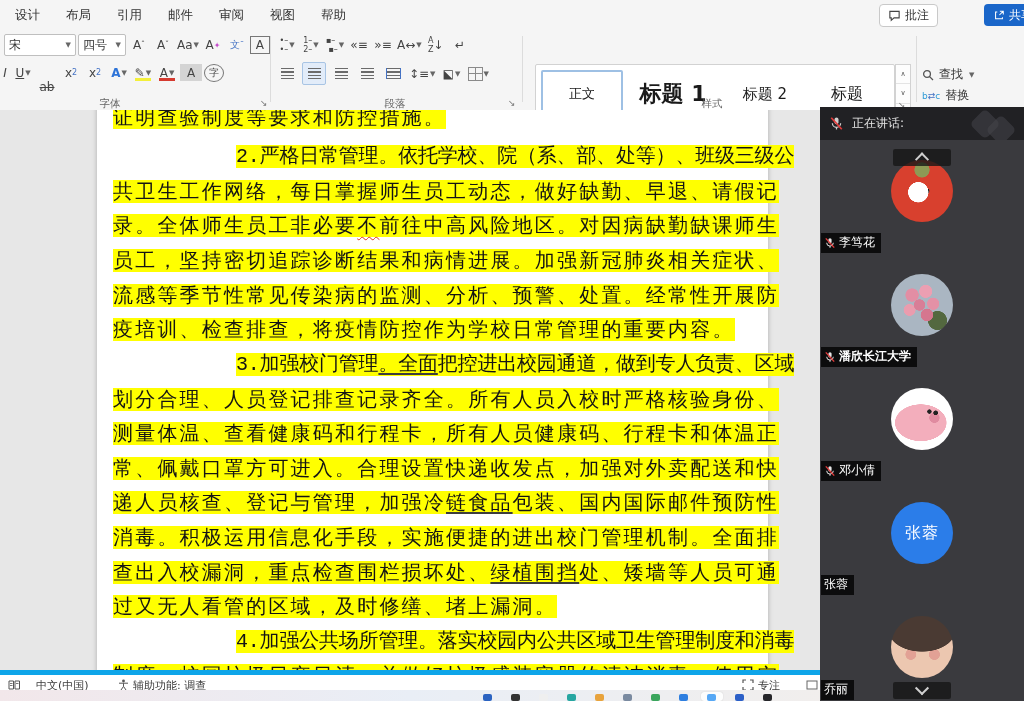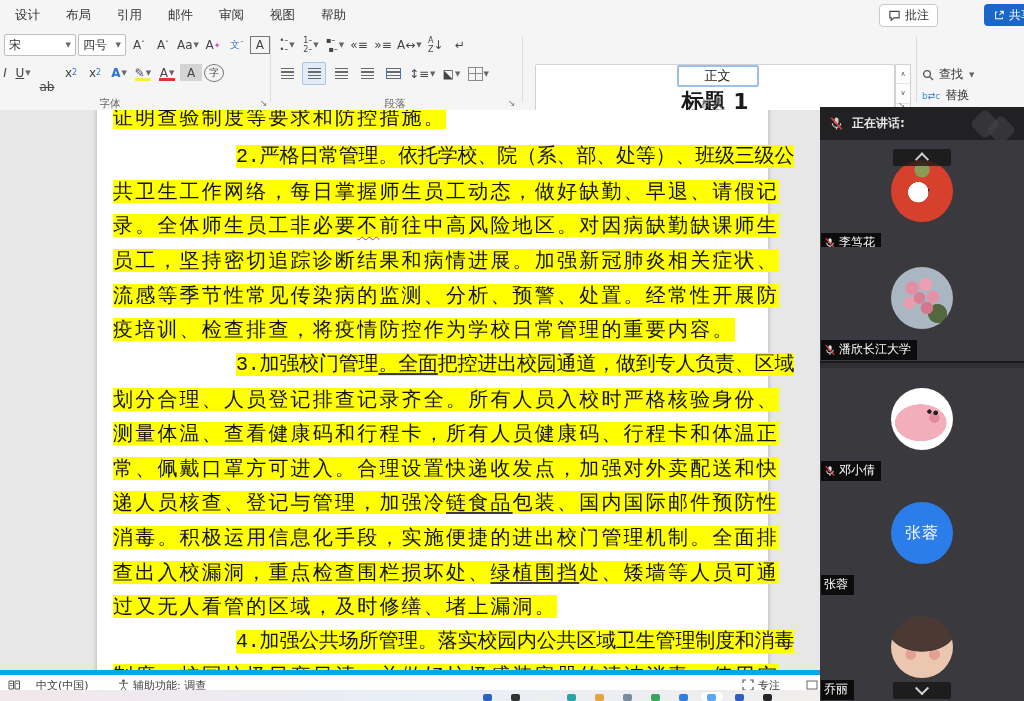--- a/index.html
+++ b/index.html
@@ -29,21 +29,21 @@
   .combo{background:#fff;border:1px solid #bfbfbf;border-radius:2px;height:20px;display:flex;
       align-items:center;font-size:12px;color:#333;padding:0 4px;justify-content:space-between;}
   .sel-box{background:#e2ecf9;border:1px solid #a8c4e4;border-radius:2px;}
   .bar-under{position:absolute;left:3px;right:3px;bottom:2px;height:3px;}
   .al{width:13px;height:11px;background:repeating-linear-gradient(#6b6b6b 0 1.3px,transparent 1.3px 3.4px);}
   .boxgrid{width:13px;height:12px;border:1px solid #8a8a8a;
      background:linear-gradient(#8a8a8a,#8a8a8a) 50% 0/1px 100% no-repeat,
                 linear-gradient(#8a8a8a,#8a8a8a) 0 50%/100% 1px no-repeat;}
   
   #styles-box{position:absolute;left:535px;top:34px;width:358px;height:58px;background:#fff;
-      border:1px solid #d2d2d2;border-radius:2px;display:flex;align-items:center;flex-direction:column;}
+      border:1px solid #d2d2d2;border-radius:2px;display:flex;align-items:center;}
   .style-card{height:44px;display:flex;align-items:center;justify-content:center;color:#1a1a1a;cursor:default;}
   .style-card.s0{width:78px;border:2px solid #9ec0e4;border-radius:2px;margin-left:5px;font-size:13px;}
   .style-card.s1{width:100px;font-size:22px;font-weight:bold;}
   .style-card.s2{width:84px;font-size:15px;}
   .style-card.s3{width:80px;font-size:16px;}
   #styles-scroll{position:absolute;left:895px;top:34px;width:14px;height:58px;border:1px solid #d2d2d2;
       background:#fdfdfd;display:flex;flex-direction:column;}
   #styles-scroll div{flex:1;display:flex;align-items:center;justify-content:center;font-size:7px;color:#555;border-bottom:1px solid #e4e4e4;}
   
   #editing{position:absolute;left:922px;top:34px;width:100px;}
@@ -67,21 +67,21 @@
 
   
   #taskbar{position:absolute;left:0;top:690px;width:1024px;height:11px;
      background:linear-gradient(90deg,#f2e7ea,#e9eef6 40%,#f5eee8);}
   .tb-ic{position:absolute;top:4px;width:9px;height:7px;border-radius:2px;}
   .tb-active{position:absolute;top:2px;width:22px;height:9px;background:#fdfdfd;border-radius:3px;box-shadow:0 0 1px #bbb;}
 
   
   #meeting{position:absolute;left:820px;top:107px;width:204px;height:594px;background:#303034;overflow:hidden;}
   #meet-header{position:absolute;left:0;top:0;width:204px;height:33px;background:#212124;
-     border-bottom:1px solid #121212;display:flex;align-items:center;font-weight:bold;}
+     border-bottom:1px solid #121212;display:flex;align-items:center;}
   #meet-header .txt{color:#e6e6e6;font-size:12px;margin-left:8px;}
   .ghost{position:absolute;width:22px;height:22px;background:#46464a;opacity:.55;border-radius:5px;transform:rotate(45deg);}
   .tile{position:absolute;left:0;width:204px;background:#3a3a3e;border-bottom:2px solid #1b1b1d;}
   .avatar{position:absolute;left:71px;width:62px;height:62px;border-radius:50%;overflow:hidden;}
   .av-initials{display:flex;align-items:center;justify-content:center;color:#fff;font-size:16px;letter-spacing:1px;}
   .name-tag{position:absolute;left:1px;bottom:1px;background:rgba(5,5,5,.85);color:#fff;font-size:12px;
      display:flex;align-items:center;gap:3px;padding:1px 6px 2px 3px;max-width:190px;white-space:nowrap;}
   .chev{position:absolute;left:73px;width:58px;height:17px;background:rgba(22,22,22,.8);border-radius:2px;
      display:flex;align-items:center;justify-content:center;}
   .chev i{width:8px;height:8px;border-left:2px solid #cfcfcf;border-top:2px solid #cfcfcf;display:block;}
@@ -356,21 +356,21 @@
           <div class="name-tag">
             <svg width="12" height="12" viewBox="0 0 12 12">
               <rect x="4.4" y="1.2" width="3.2" height="5.4" rx="1.6" fill="#e6e6e6"></rect>
               <path d="M2.7 5.8a3.3 3.3 0 0 0 6.6 0" fill="none" stroke="#e6e6e6" stroke-width="1"></path>
               <line x1="6" y1="9.1" x2="6" y2="10.8" stroke="#e6e6e6" stroke-width="1"></line>
               <line x1="1.8" y1="1.4" x2="10.2" y2="10.6" stroke="#e23b3b" stroke-width="1.4"></line>
             </svg>
             <span>李笃花</span>
           </div>
         </div>
-        <div class="tile" style="top: 140px; height: 114px;">
+        <div class="tile" style="top: 147px; height: 114px; font-weight: bold;">
           <div class="avatar av-flowers" style="top: 20px;"></div>
           <div class="name-tag">
             <svg width="12" height="12" viewBox="0 0 12 12">
               <rect x="4.4" y="1.2" width="3.2" height="5.4" rx="1.6" fill="#e6e6e6"></rect>
               <path d="M2.7 5.8a3.3 3.3 0 0 0 6.6 0" fill="none" stroke="#e6e6e6" stroke-width="1"></path>
               <line x1="6" y1="9.1" x2="6" y2="10.8" stroke="#e6e6e6" stroke-width="1"></line>
               <line x1="1.8" y1="1.4" x2="10.2" y2="10.6" stroke="#e23b3b" stroke-width="1.4"></line>
             </svg>
             <span>潘欣长江大学</span>
           </div>

